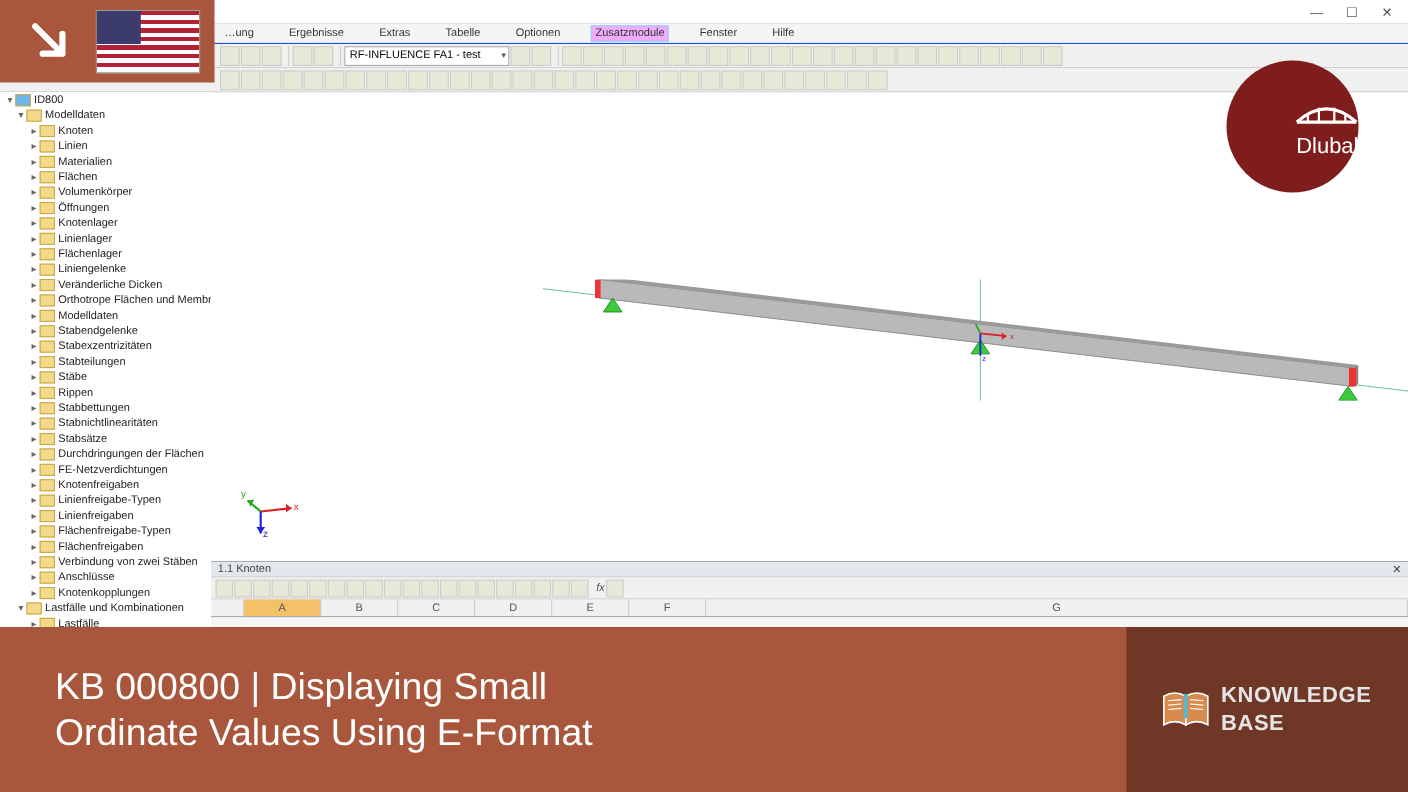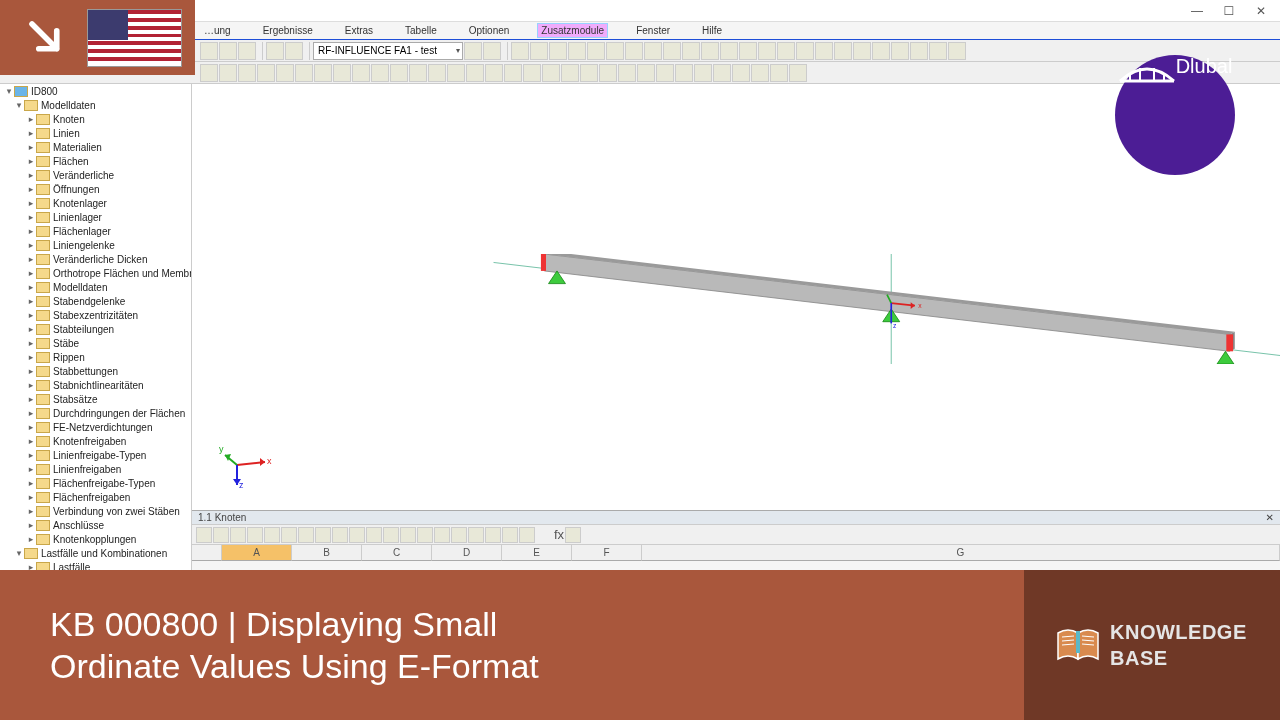--- a/index.html
+++ b/index.html
@@ -1,21 +1,21 @@
 <!DOCTYPE html>
 <html><head>
 <meta charset="utf-8">
 <style>
 *{margin:0;padding:0;box-sizing:border-box;font-family:"Segoe UI",Tahoma,sans-serif}
 body{width:1280px;height:720px;overflow:hidden;background:#fff;position:relative}
 .overlay-badge{position:absolute;top:0;left:0;width:195px;height:75px;background:#a9573c;z-index:100;display:flex;align-items:center;padding-left:15px;gap:12px}
 .overlay-badge .arrow-box{width:60px;height:60px;display:flex;align-items:center;justify-content:center}
 .overlay-badge .flag{width:95px;height:58px;background:linear-gradient(#b22234,#b22234 7%,#fff 7%,#fff 14%,#b22234 14%,#b22234 21%,#fff 21%,#fff 28%,#b22234 28%,#b22234 35%,#fff 35%,#fff 42%,#b22234 42%,#b22234 49%,#fff 49%,#fff 56%,#b22234 56%,#b22234 63%,#fff 63%,#fff 70%,#b22234 70%,#b22234 77%,#fff 77%,#fff 84%,#b22234 84%,#b22234 91%,#fff 91%,#fff 100%);position:relative;border:1px solid #999}
 .overlay-badge .flag::before{content:"";position:absolute;top:0;left:0;width:40px;height:30px;background:#3c3b6e}
-.dlubal-logo{position:absolute;top:55px;right:45px;width:120px;height:120px;border-radius:50%;background:#4c1d95;z-index:100;display:flex;flex-direction:row;align-items:flex-start;justify-content:center;color:#fff}
+.dlubal-logo{position:absolute;top:55px;right:45px;width:120px;height:120px;border-radius:50%;background:#7f1d1d;z-index:100;display:flex;flex-direction:column;align-items:flex-end;justify-content:center;color:#fff}
 .dlubal-logo svg{margin-bottom:5px}
 .dlubal-logo .name{font-size:20px;font-weight:500}
 .window{width:1280px;height:570px;display:flex;flex-direction:column;background:#f0f0f0}
 .titlebar{height:22px;background:#fff;display:flex;justify-content:flex-end;align-items:center;padding-right:4px;gap:2px;border-bottom:1px solid #ddd}
 .titlebar .wbtn{width:30px;height:18px;display:flex;align-items:center;justify-content:center;font-size:12px;color:#555}
 .menubar{height:18px;background:#f5f5f5;display:flex;align-items:center;padding-left:200px;font-size:10px;color:#333;gap:24px;border-bottom:1px solid #1d4ed8}
 .menubar span{padding:2px 4px;cursor:default}
 .menubar .hot{background:#f0abfc;border:1px solid #99d1ff;padding:1px 3px}
 .toolbar{height:22px;background:#f0f0f0;border-bottom:1px solid #ccc;display:flex;align-items:center;padding-left:200px;gap:1px;overflow:hidden}
 .toolbar .tb{width:18px;height:18px;background:#e8e8d8;border:1px solid #ccc;font-size:9px;display:flex;align-items:center;justify-content:center;flex-shrink:0}
@@ -34,21 +34,21 @@
 .tree-item.d1{padding-left:14px}
 .tree-item.d2{padding-left:26px}
 .viewport{flex:1;display:flex;flex-direction:column;background:#fff;position:relative}
 .canvas3d{flex:1;position:relative;background:#fff;background-image:radial-gradient(circle,#ddd 0.5px,transparent 0.5px);background-size:40px 40px}
 .beam{position:absolute;top:170px;left:280px;width:830px;height:110px}
 .axis3d{position:absolute;bottom:20px;left:25px;width:60px;height:60px}
 .bottom-panel{height:60px;border-top:1px solid #aaa;background:#f5f5f5;display:flex;flex-direction:column}
 .bp-title{height:14px;background:#e2e8ee;font-size:10px;padding-left:6px;display:flex;align-items:center;color:#444;border-bottom:1px solid #ccc;justify-content:space-between}
 .bp-toolbar{height:20px;display:flex;align-items:center;gap:1px;padding-left:4px;border-bottom:1px solid #ccc;background:#f0f0f0}
 .bp-toolbar .tb{width:16px;height:16px;background:#e8e8d8;border:1px solid #ccc;flex-shrink:0}
-.bp-toolbar .fx{font-size:13px;color:#555;margin-left:18px}
+.bp-toolbar .fx{font-size:10px;font-style:italic;color:#555;margin-left:6px}
 .bp-head{height:16px;display:flex;background:#f0f0f0;font-size:10px}
 .bp-head .cell{border-right:1px solid #ccc;border-bottom:1px solid #aaa;text-align:center;color:#555;display:flex;align-items:center;justify-content:center}
 .bp-head .cell.sel{background:#f5c168}
 .footer{position:absolute;bottom:0;left:0;width:1280px;height:150px;background:#a9573c;display:flex;align-items:center;z-index:50}
 .footer-title{color:#fff;font-size:34px;font-weight:500;line-height:1.25;padding-left:50px;flex:1}
 .kb-box{width:256px;height:100%;background:#6f3826;display:flex;align-items:center;padding-left:30px;gap:8px;color:#e5e5e5}
 .kb-box .kblabel{font-size:20px;font-weight:600;line-height:1.3;letter-spacing:0.5px}
 </style>
 </head>
 <body>
@@ -195,21 +195,21 @@
             <span>Materialien</span>
           </div>
           <div class="tree-item d2">
             <span class="exp">▸</span>
             <span class="fico"></span>
             <span>Flächen</span>
           </div>
           <div class="tree-item d2">
             <span class="exp">▸</span>
             <span class="fico"></span>
-            <span>Veränderliche</span>
+            <span>Volumenkörper</span>
           </div>
           <div class="tree-item d2">
             <span class="exp">▸</span>
             <span class="fico"></span>
             <span>Öffnungen</span>
           </div>
           <div class="tree-item d2">
             <span class="exp">▸</span>
             <span class="fico"></span>
             <span>Knotenlager</span>

